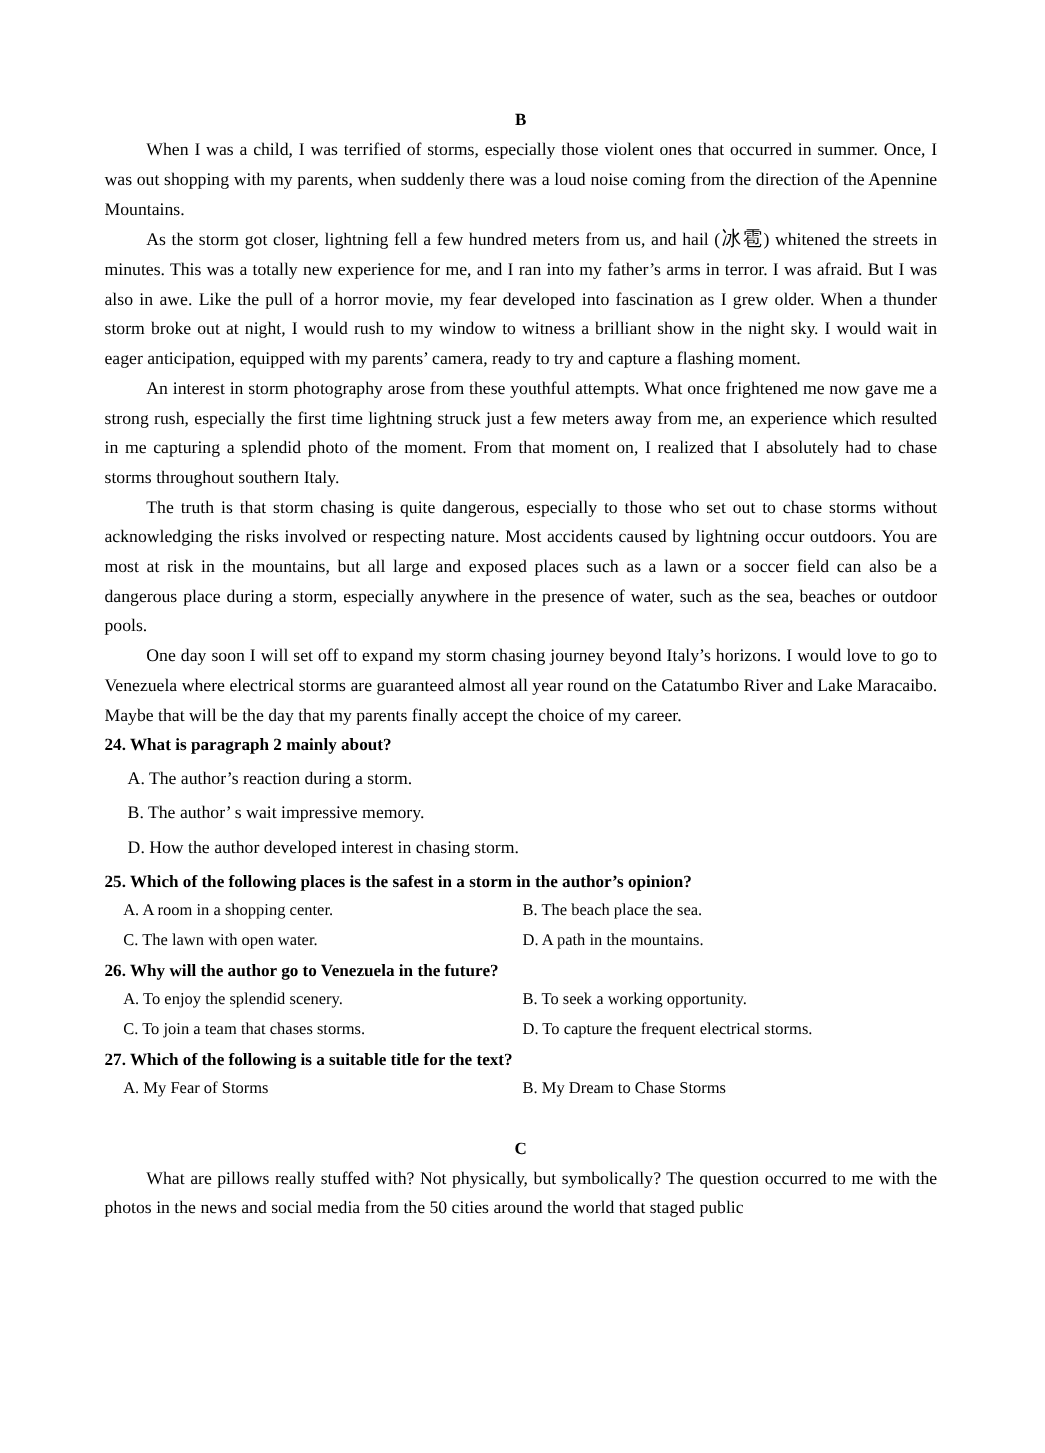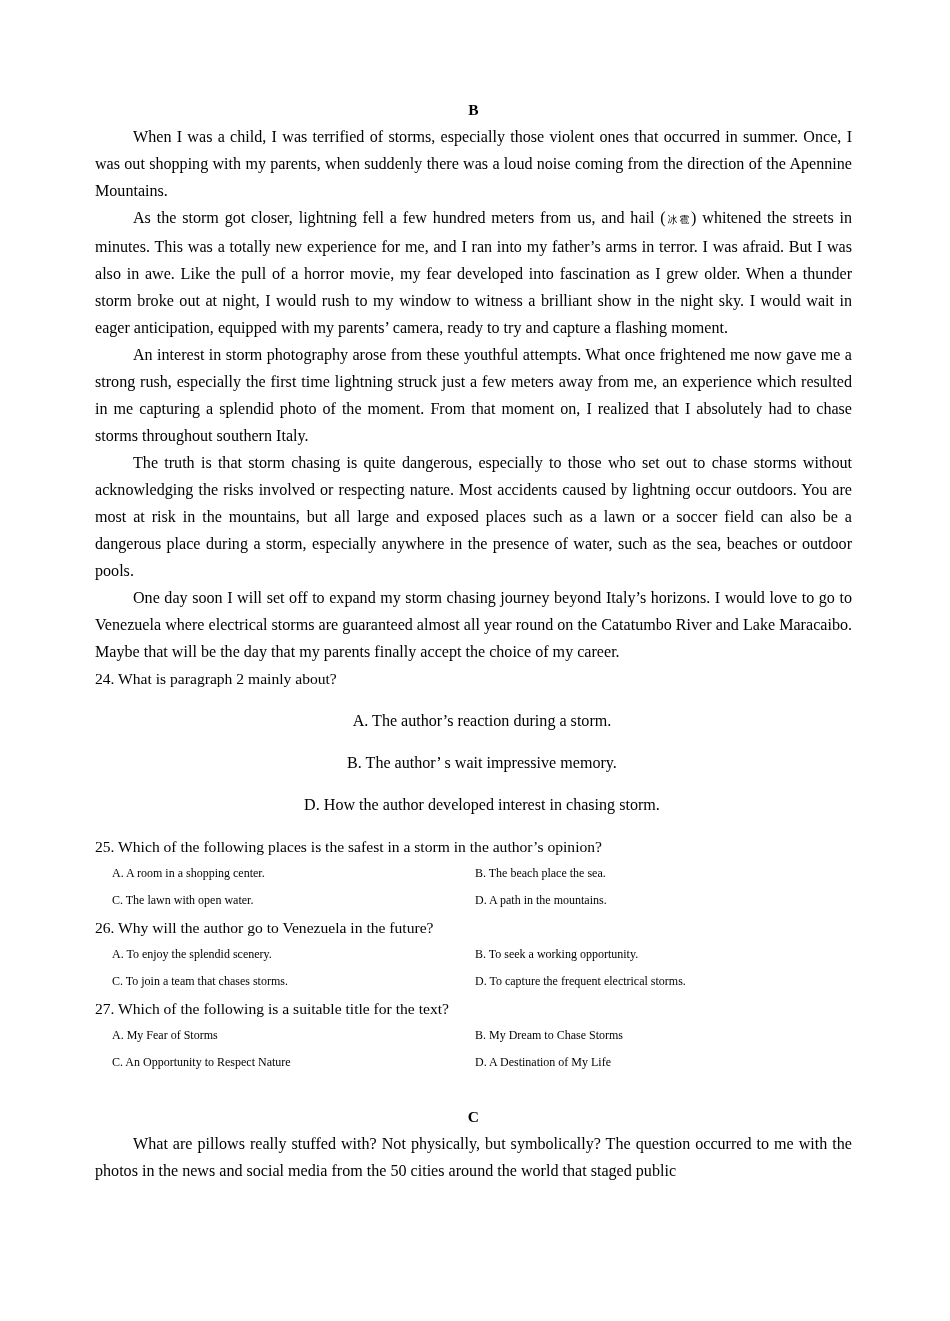--- a/index.html
+++ b/index.html
@@ -41,48 +41,47 @@
     text-justify: inter-word;
     text-indent: 38px;
     hyphens: none;
   }
   .q-block {
     margin: 0;
   }
   .q-stem {
     margin: 0;
     font-size: 15.6px;
-    font-weight: normal;
+    font-weight: bold;
     line-height: 27px;
     text-indent: 0;
   }
   .opt-single {
-    margin: 15px;
+    margin: 4px;
     padding-left: 17px;
     font-size: 16.1px;
     line-height: 27px;
-    text-align: center;
   }
   .opt-row {
     display: flex;
     line-height: 27px;
-    font-size: 12px;
+    font-size: 15px;
   }
   .opt-row .opt-col {
     padding-left: 17px;
     box-sizing: border-box;
   }
   .opt-row .opt-col.col-a { width: 363px; }
   .opt-row .opt-col.col-b { width: 394px; }
   .gap-before-c {
     height: 27px;
   }
   .cjk {
     font-family: "DejaVu Sans", "Liberation Sans", sans-serif;
-    font-size: 10px;
+    font-size: 18px;
   }
 </style>
 </head>
 <body>
 
 <div class="page">
   <div class="content">
 
     <div class="section-letter">B</div>
 
@@ -122,24 +121,20 @@
         <div class="opt-col col-b">D. To capture the frequent electrical storms.</div>
       </div>
     </div>
 
     <div class="q-block">
       <p class="q-stem">27. Which of the following is a suitable title for the text?</p>
       <div class="opt-row">
         <div class="opt-col col-a">A. My Fear of Storms</div>
         <div class="opt-col col-b">B. My Dream to Chase Storms</div>
       </div>
-      <div class="opt-row">
-        <div class="opt-col col-a">C. An Opportunity to Respect Nature</div>
-        <div class="opt-col col-b">D. A Destination of My Life</div>
-      </div>
     </div>
 
     <div class="gap-before-c"></div>
 
     <div class="section-letter">C</div>
 
     <p class="body-par">What are pillows really stuffed with? Not physically, but symbolically? The question occurred to me with the photos in the news and social media from the 50 cities around the world that staged public</p>
 
   </div>
 </div>

